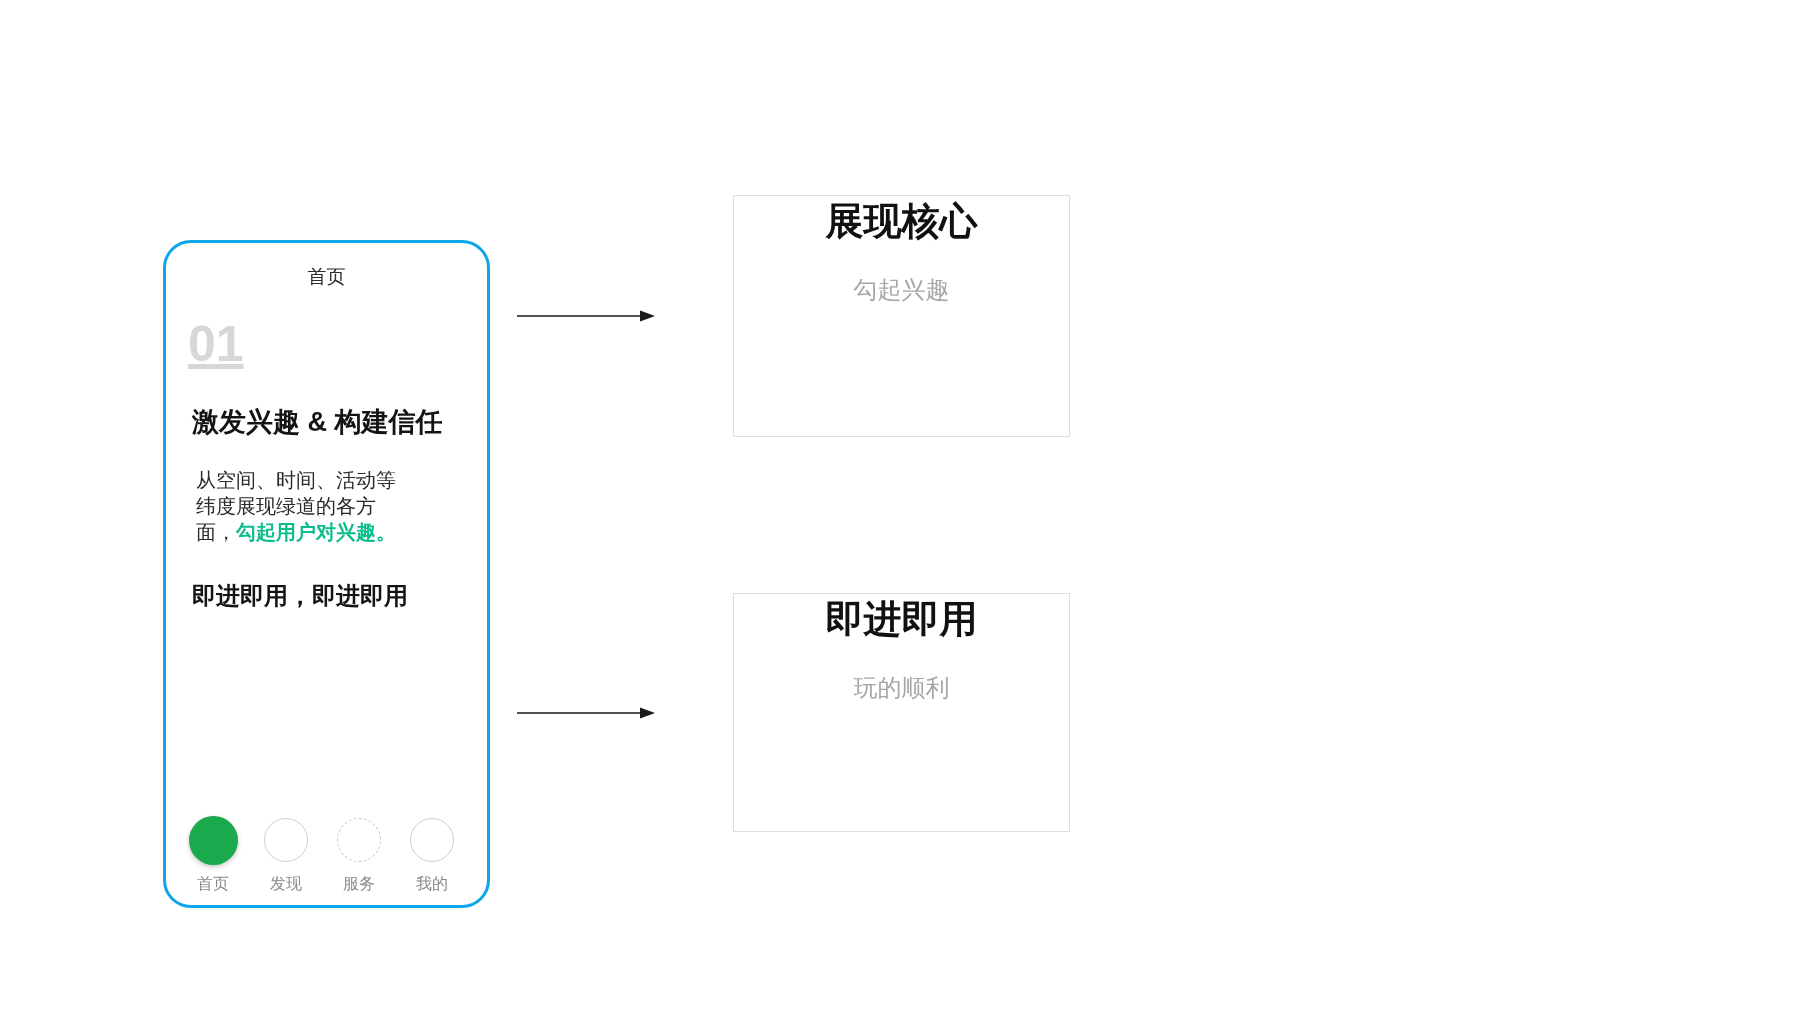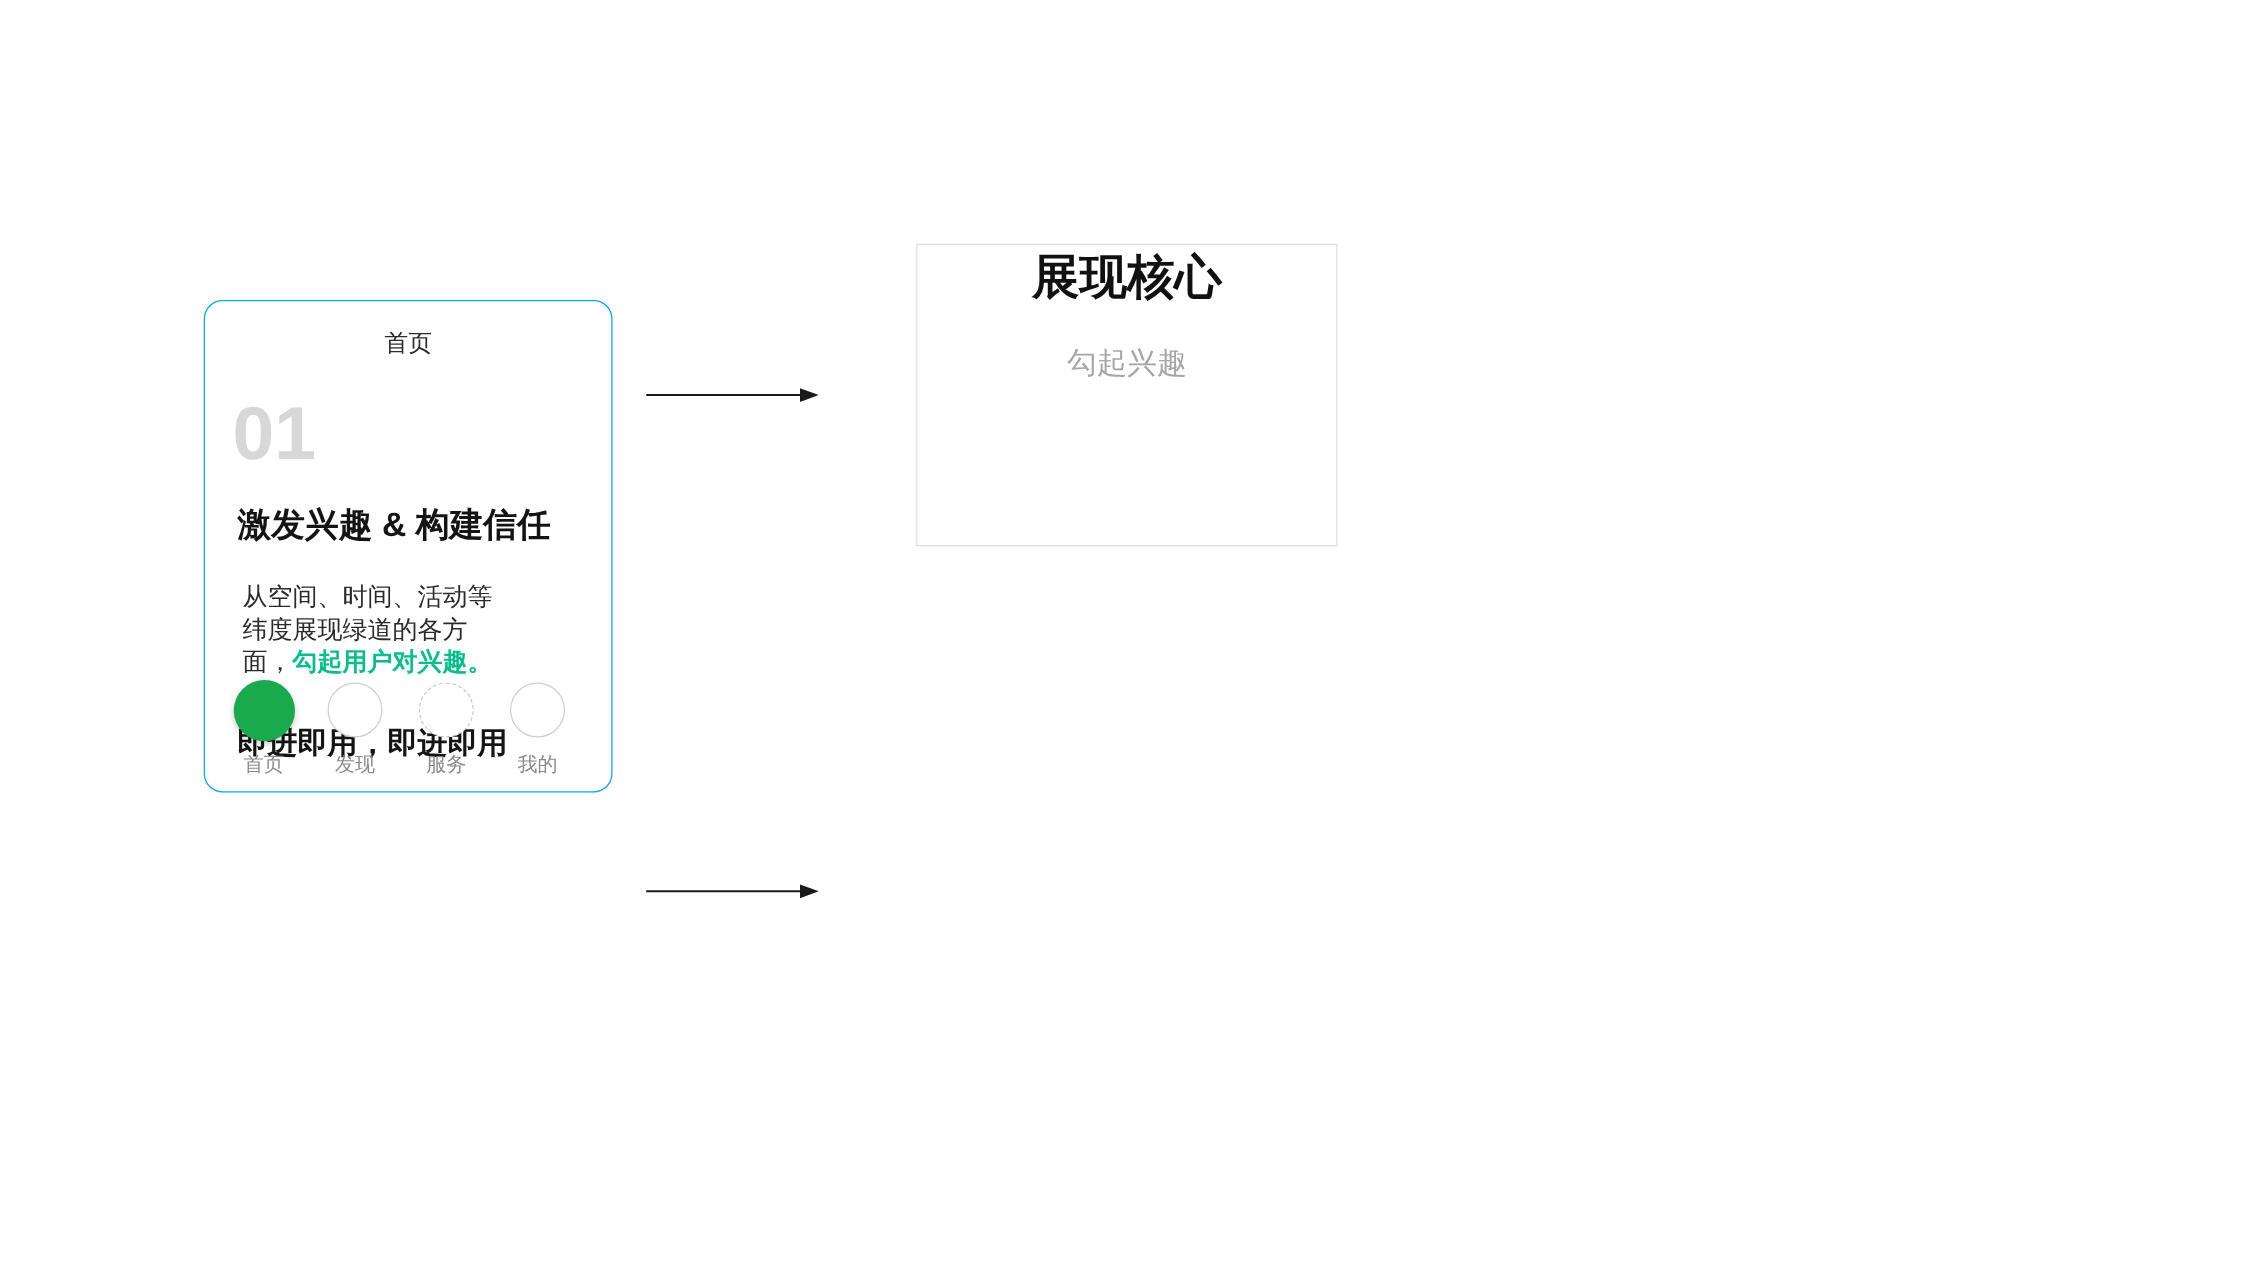--- a/index.html
+++ b/index.html
@@ -8,35 +8,35 @@
     width: 1800px; height: 1013px;
     font-family: "Liberation Sans", "DejaVu Sans", sans-serif;
     color: #1c1c1c;
     overflow: hidden;
   }
   .canvas { position: relative; width: 1800px; height: 1013px; }
 
   
   .phone-card {
     position: absolute; left: 163px; top: 240px;
-    width: 327px; height: 394px;
+    width: 327px; height: 668px;
     background: #ffffff;
-    border: 1px solid #0ea5e9;
-    border-radius: 15px;
+    border: 3px solid #0ea5e9;
+    border-radius: 28px;
     box-shadow: 0 1px 3px rgba(0,0,0,0.03);
   }
   .card-header {
     position: absolute; top: 21px; left: 0; right: 0;
     text-align: center;
     font-size: 19px; color: #2b2b2b;
   }
   .step-number {
     position: absolute; top: 76px; left: 22px;
-    font-size: 60px; font-weight: 800; line-height: 1;
-    color: #d7d7d7; letter-spacing: 0px;
+    font-size: 50px; font-weight: 800; line-height: 1;
+    color: #d7d7d7; letter-spacing: 0px; text-decoration: underline;
   }
   .card-heading {
     position: absolute; top: 161px; left: 26px;
     font-size: 27px; font-weight: 600; color: #141414;
     white-space: nowrap;
   }
   .card-body {
     position: absolute; top: 224px; left: 30px; width: 200px;
     font-size: 20px; line-height: 26px; color: #2a2a2a;
   }
@@ -128,14 +128,18 @@
   </svg>
   <svg class="flow-arrow bottom" viewBox="0 0 140 20" xmlns="http://www.w3.org/2000/svg">
     <line x1="1" y1="10" x2="126" y2="10" stroke="#1a1a1a" stroke-width="1.6"></line>
     <polygon points="124,4.5 139,10 124,15.5" fill="#1a1a1a"></polygon>
   </svg>
 
   <div class="flow-box box-1">
     <div class="flow-box-title">展现核心</div>
     <div class="flow-box-subtitle">勾起兴趣</div>
   </div>
+  <div class="flow-box box-2">
+    <div class="flow-box-title">即进即用</div>
+    <div class="flow-box-subtitle">玩的顺利</div>
+  </div>
 
 </div>
 
 </body></html>

